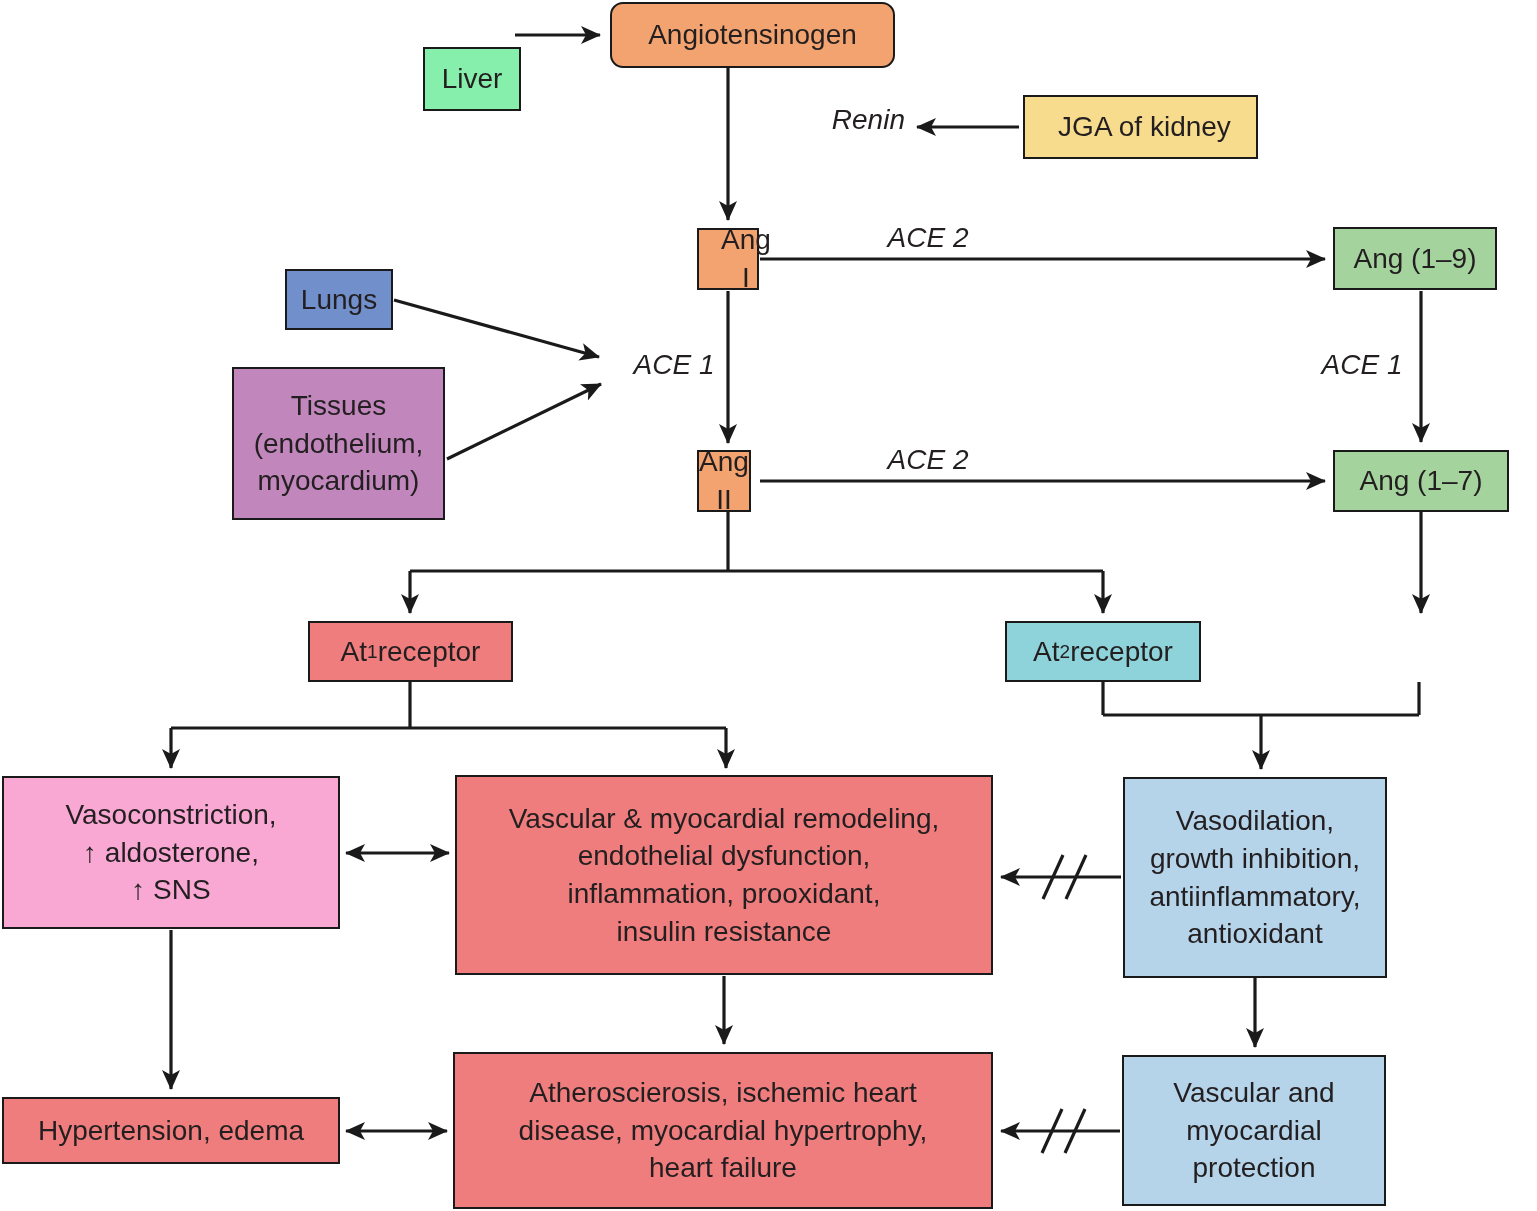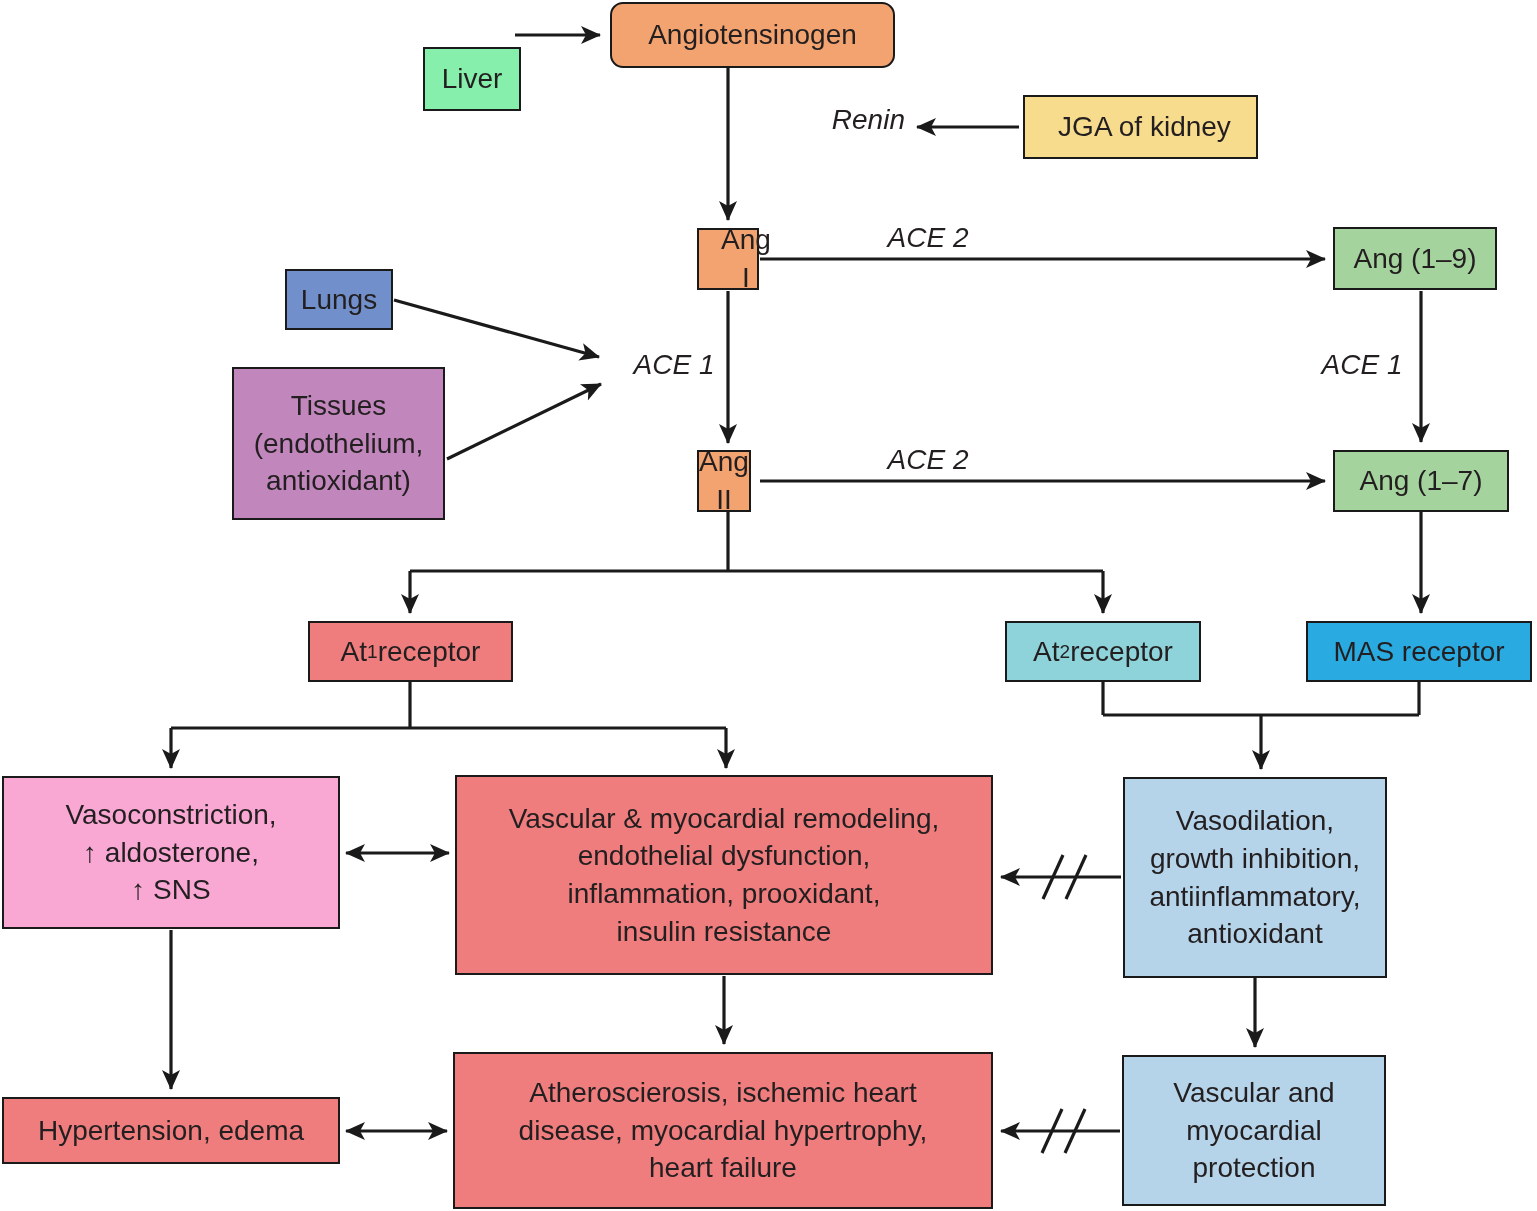--- a/index.html
+++ b/index.html
@@ -86,31 +86,30 @@
   <div class="box" style="left: 1023px; top: 95px; width: 235px; height: 64px; border-width: 2px; background: rgb(248, 220, 142); padding-left: 8px;">JGA of kidney</div>
 
   <div class="box" style="left: 697px; top: 228px; width: 62px; height: 62px; background: rgb(242, 163, 111); padding-left: 36px;">Ang I</div>
 
   <div class="box" style="left: 1333px; top: 227px; width: 164px; height: 63px; background: rgb(164, 211, 157);">Ang (1–9)</div>
 
   <div class="box" style="left: 285px; top: 269px; width: 108px; height: 61px; background: rgb(113, 144, 203);">Lungs</div>
 
   <div class="box" style="left: 232px; top: 367px; width: 213px; height: 153px; background: rgb(193, 135, 189);">Tissues
 (endothelium,
-antioxidant)</div>
+myocardium)</div>
 
   <div class="box" style="left: 697px; top: 450px; width: 54px; height: 62px; background: rgb(242, 163, 111);">Ang II</div>
 
   <div class="box" style="left: 1333px; top: 450px; width: 176px; height: 62px; background: rgb(164, 211, 157);">Ang (1–7)</div>
 
   <div class="box" style="left: 308px; top: 621px; width: 205px; height: 61px; background: rgb(239, 125, 125);"><span>At</span><sub>1</sub><span> receptor</span></div>
 
   <div class="box" style="left: 1005px; top: 621px; width: 196px; height: 61px; background: rgb(142, 211, 218);"><span>At</span><sub>2</sub><span> receptor</span></div>
 
-  <div class="box" style="left: 1306px; top: 621px; width: 226px; height: 61px; background: rgb(41, 170, 225);">MAS receptor</div>
 
   <div class="box" style="left: 2px; top: 776px; width: 338px; height: 153px; background: #f9a8d4;">Vasoconstriction,
 ↑ aldosterone,
 ↑ SNS</div>
 
   <div class="box" style="left: 455px; top: 775px; width: 538px; height: 200px; background: rgb(239, 125, 125);">Vascular &amp; myocardial remodeling,
 endothelial dysfunction,
 inflammation, prooxidant,
 insulin resistance</div>
 

